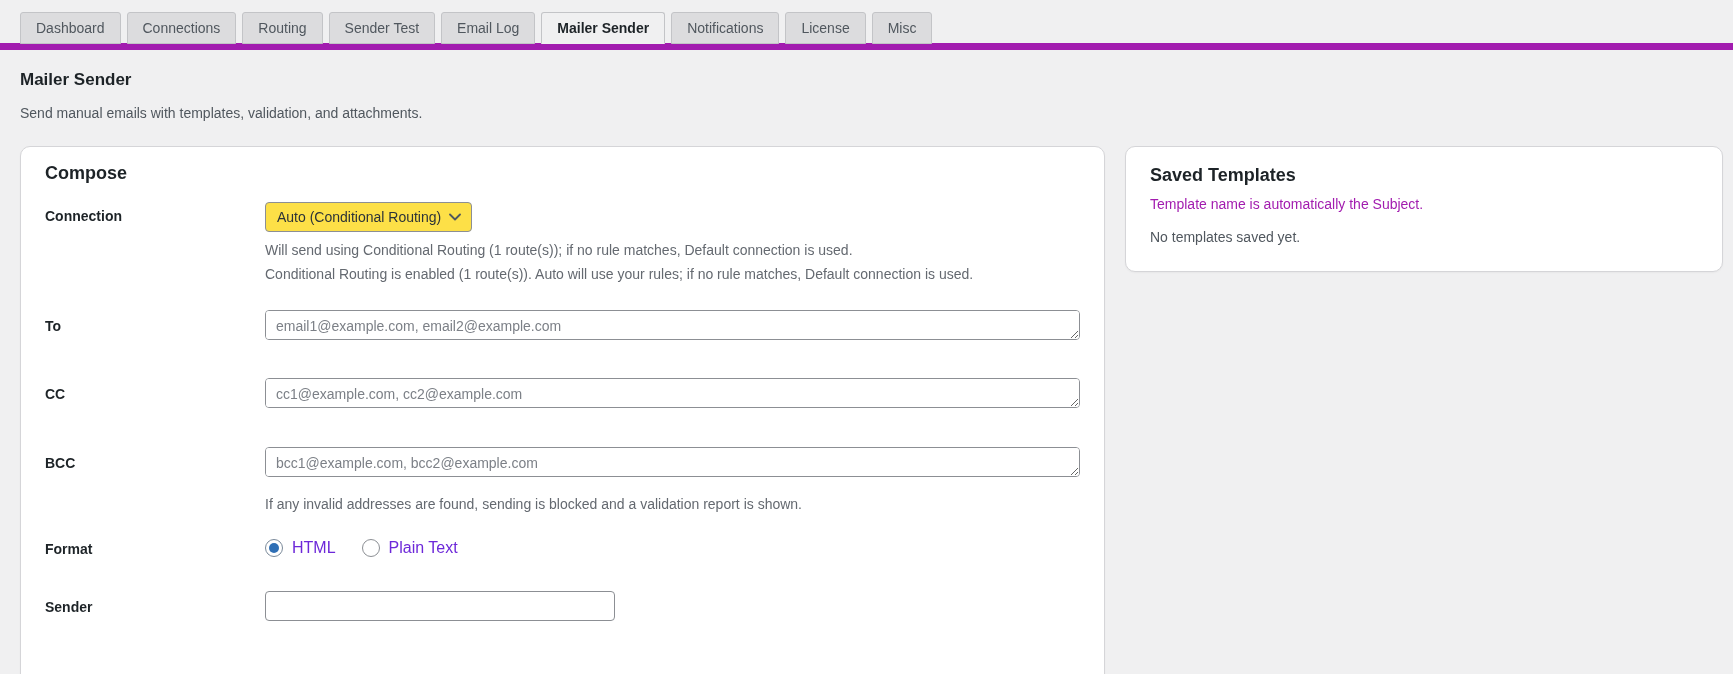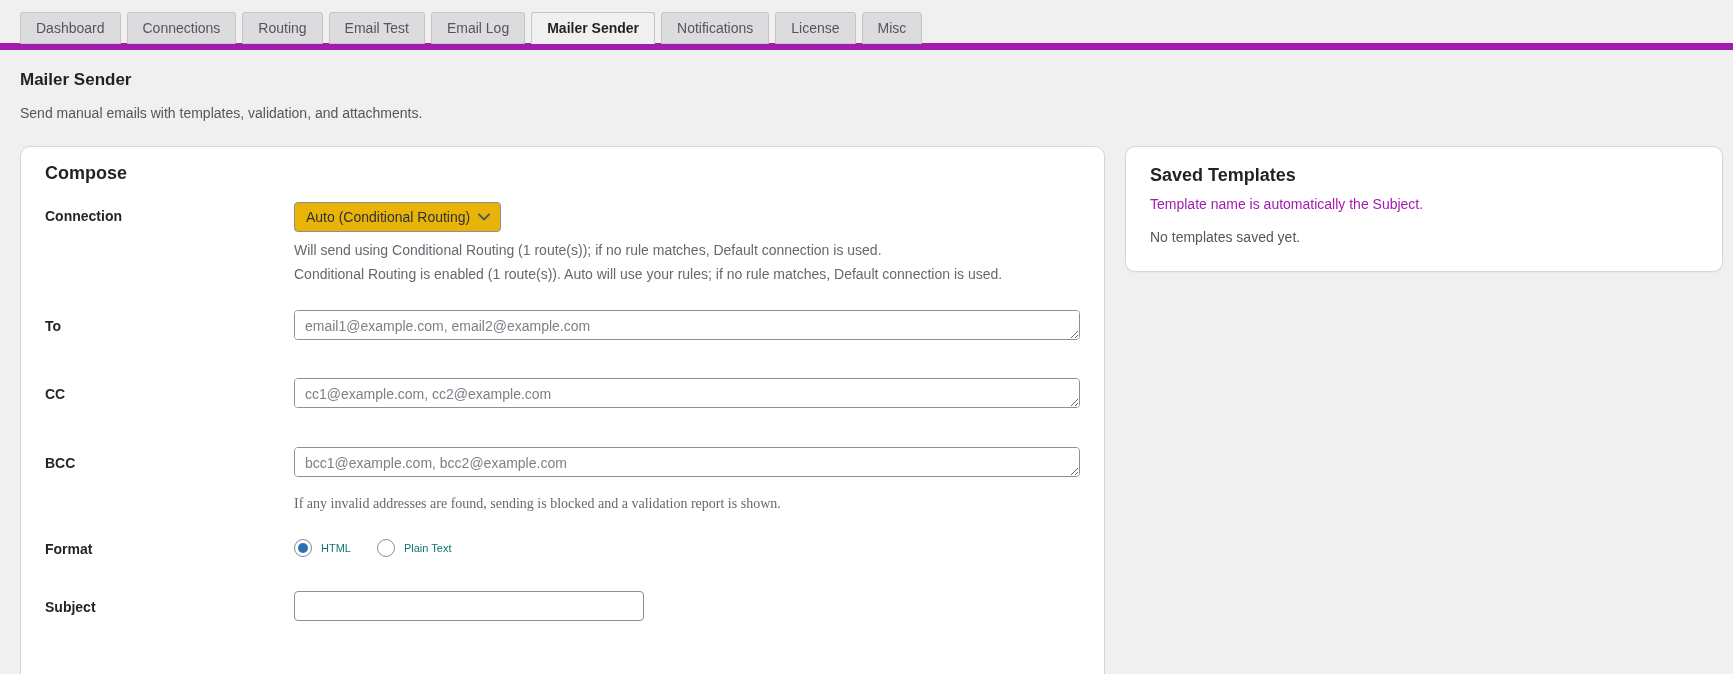--- a/index.html
+++ b/index.html
@@ -66,21 +66,21 @@
     min-height: 560px;
   }
   .templates-card {
     flex: 1 1 auto;
     padding: 16px 24px 26px 24px;
   }
 
   .card-heading { font-size: 18px; font-weight: 700; color: #1d2327; line-height: 24px; }
 
   
-  .row { display: flex; gap: 29px; }
+  .row { display: flex; }
   .row-connection { margin-top: 17px; }
   .row-to  { margin-top: 26px; }
   .row-cc  { margin-top: 35px; }
   .row-bcc { margin-top: 36px; }
   .row-format  { margin-top: 21px; }
   .row-subject { margin-top: 34px; }
   .row-label {
     width: 220px;
     flex: 0 0 220px;
     font-weight: 700;
@@ -91,33 +91,33 @@
   .row-format .row-label, .row-connection .row-label { padding-top: 6px; }
   .row-control { flex: 1 1 auto; min-width: 0; }
 
   
   .select {
     display: inline-flex;
     align-items: center;
     gap: 8px;
     height: 30px;
     padding: 0 10px 0 11px;
-    background: #eab308;
+    background: #fde047;
     border: 1px solid #8c8f94;
     border-radius: 4px;
     color: #2c3338;
     font-size: 14px;
     cursor: pointer;
     line-height: 28px;
   }
   .select .chevron { width: 12px; height: 8px; display: inline-block; }
 
   .note { margin-top: 8px; color: #646970; font-size: 14px; line-height: 20px; }
   .note + .note { margin-top: 4px; }
-  .note-validation { margin-top: 14px; font-family: Liberation Serif, serif; }
+  .note-validation { margin-top: 14px; }
 
   
   textarea.addr {
     width: 100%;
     height: 30px;
     resize: both;
     border: 1px solid #8c8f94;
     border-radius: 4px;
     padding: 7px 10px;
     font-family: "Liberation Sans", sans-serif;
@@ -150,34 +150,34 @@
     align-items: center;
     justify-content: center;
   }
   .radio-circle.checked { border-color: #7b8a9a; }
   .radio-circle.checked::after {
     content: "";
     width: 10px; height: 10px;
     border-radius: 50%;
     background: #2f6fb5;
   }
-  .radio-text { font-size: 11px; color: #0f766e; }
+  .radio-text { font-size: 16px; color: #6d28d9; }
 
   
   .templates-sub { margin-top: 9px; color: #a21caf; font-size: 14px; }
   .templates-empty { margin-top: 17px; color: #50575e; font-size: 14px; }
 </style>
 </head>
 <body>
 
 <nav class="tab-bar">
     <a class="nav-tab">Dashboard</a>
     <a class="nav-tab">Connections</a>
     <a class="nav-tab">Routing</a>
-    <a class="nav-tab">Email Test</a>
+    <a class="nav-tab">Sender Test</a>
     <a class="nav-tab">Email Log</a>
     <a class="nav-tab active">Mailer Sender</a>
     <a class="nav-tab">Notifications</a>
     <a class="nav-tab">License</a>
     <a class="nav-tab">Misc</a>
   </nav>
 
 <header class="page-header">
   <h1 class="page-title">Mailer Sender</h1>
   <p class="page-subtitle">Send manual emails with templates, validation, and attachments.</p>
@@ -234,21 +234,21 @@
             </label>
             <label class="radio-option">
               <span class="radio-circle"></span>
               <span class="radio-text">Plain Text</span>
             </label>
           </div>
       </div>
     </div>
 
     <div class="row row-subject">
-      <div class="row-label">Subject</div>
+      <div class="row-label">Sender</div>
       <div class="row-control">
         <input type="text" class="text-input" value="" style="">
       </div>
     </div>
   </section>
 
   <aside class="card templates-card">
     <h2 class="card-heading">Saved Templates</h2>
     <p class="templates-sub">Template name is automatically the Subject.</p>
     <p class="templates-empty">No templates saved yet.</p>

